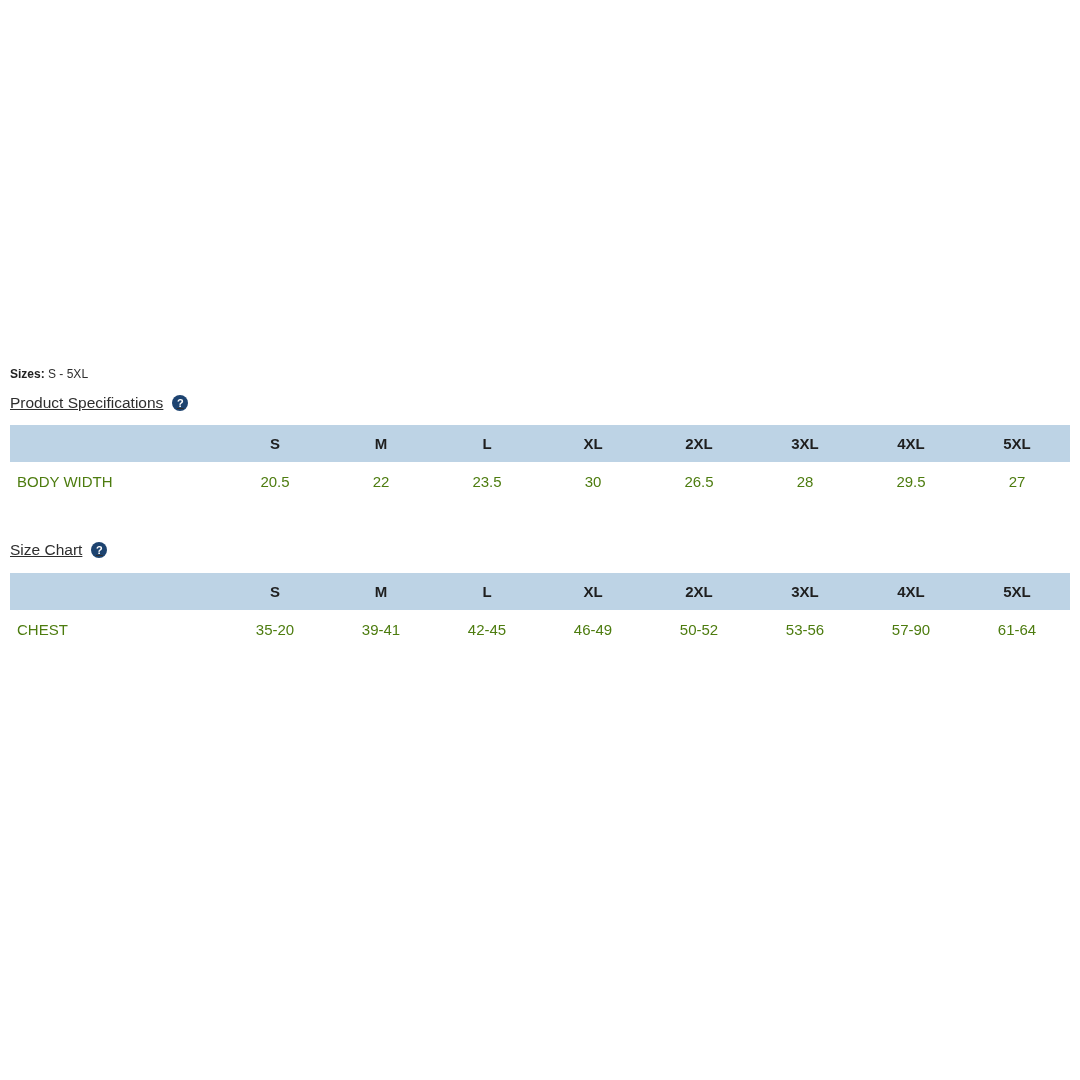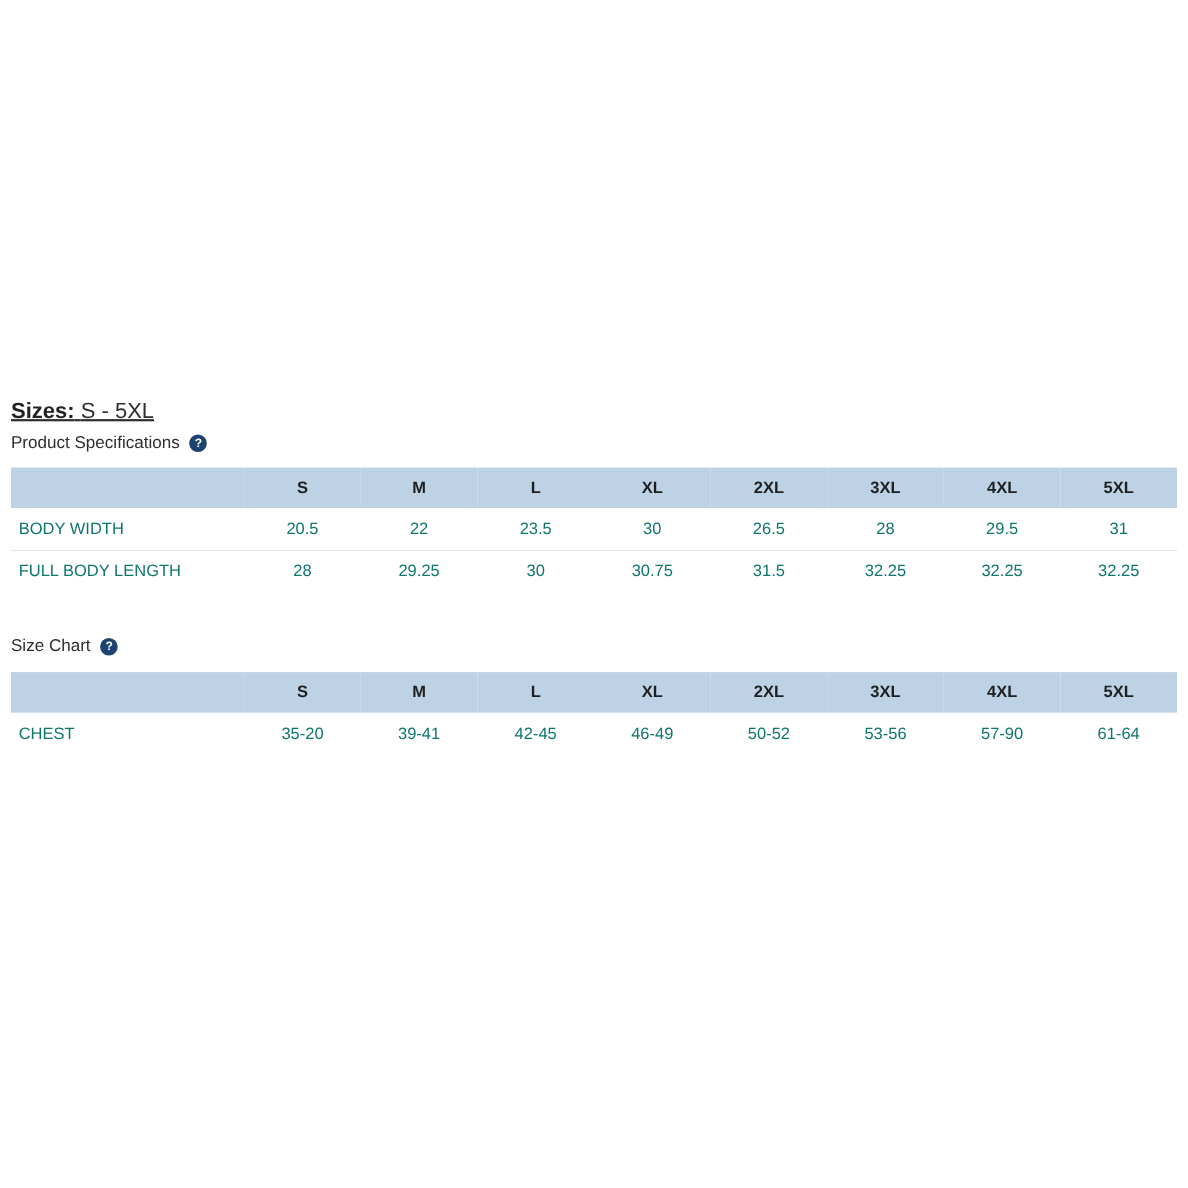--- a/index.html
+++ b/index.html
@@ -8,34 +8,34 @@
     height: 1080px;
     background: #ffffff;
     font-family: "Liberation Sans", "DejaVu Sans", sans-serif;
     color: #2e2e2e;
     overflow: hidden;
   }
   .content {
     padding: 364px 10px 0 10px;
   }
   .sizes-line {
-    font-size: 20px;
+    font-size: 12px;
     line-height: 20px;
     color: #2e2e2e;
-    text-decoration: underline;
   }
   .sizes-line .bold { font-weight: bold; color: #222; }
   .heading-line {
     margin-top: 9px;
     display: flex;
     align-items: center;
     gap: 9px;
     font-size: 15.5px;
     line-height: 20px;
     color: #2e2e2e;
+    text-decoration: underline;
   }
   .help-icon {
     width: 16px;
     height: 16px;
     border-radius: 50%;
     background: #1d4370;
     color: #ffffff;
     font-size: 11px;
     font-weight: bold;
     display: inline-flex;
@@ -58,21 +58,21 @@
     height: 37px;
     text-align: center;
     padding: 0;
   }
   thead th.label-col {
     width: 212px;
   }
   tbody td {
     height: 38px;
     text-align: center;
-    color: #0f766e;
+    color: #4d7c0f;
     padding: 0;
     background: #ffffff;
   }
   tbody td.row-label {
     text-align: left;
     padding-left: 7px;
   }
   tbody tr:not(:last-child) td {
     border-bottom: 1px solid #e4e4e4;
   }
@@ -111,32 +111,21 @@
       <tbody>
         <tr>
           <td class="row-label">BODY WIDTH</td>
           <td>20.5</td>
           <td>22</td>
           <td>23.5</td>
           <td>30</td>
           <td>26.5</td>
           <td>28</td>
           <td>29.5</td>
-          <td>31</td>
-        </tr>
-        <tr>
-          <td class="row-label">FULL BODY LENGTH</td>
-          <td>28</td>
-          <td>29.25</td>
-          <td>30</td>
-          <td>30.75</td>
-          <td>31.5</td>
-          <td>32.25</td>
-          <td>32.25</td>
-          <td>32.25</td>
+          <td>27</td>
         </tr>
       </tbody>
     </table>
 
   <div class="chart-section">
     <div class="heading-line" style="margin-top:0">
       <span>Size Chart</span>
       <span class="help-icon">?</span>
     </div>
     <table>

